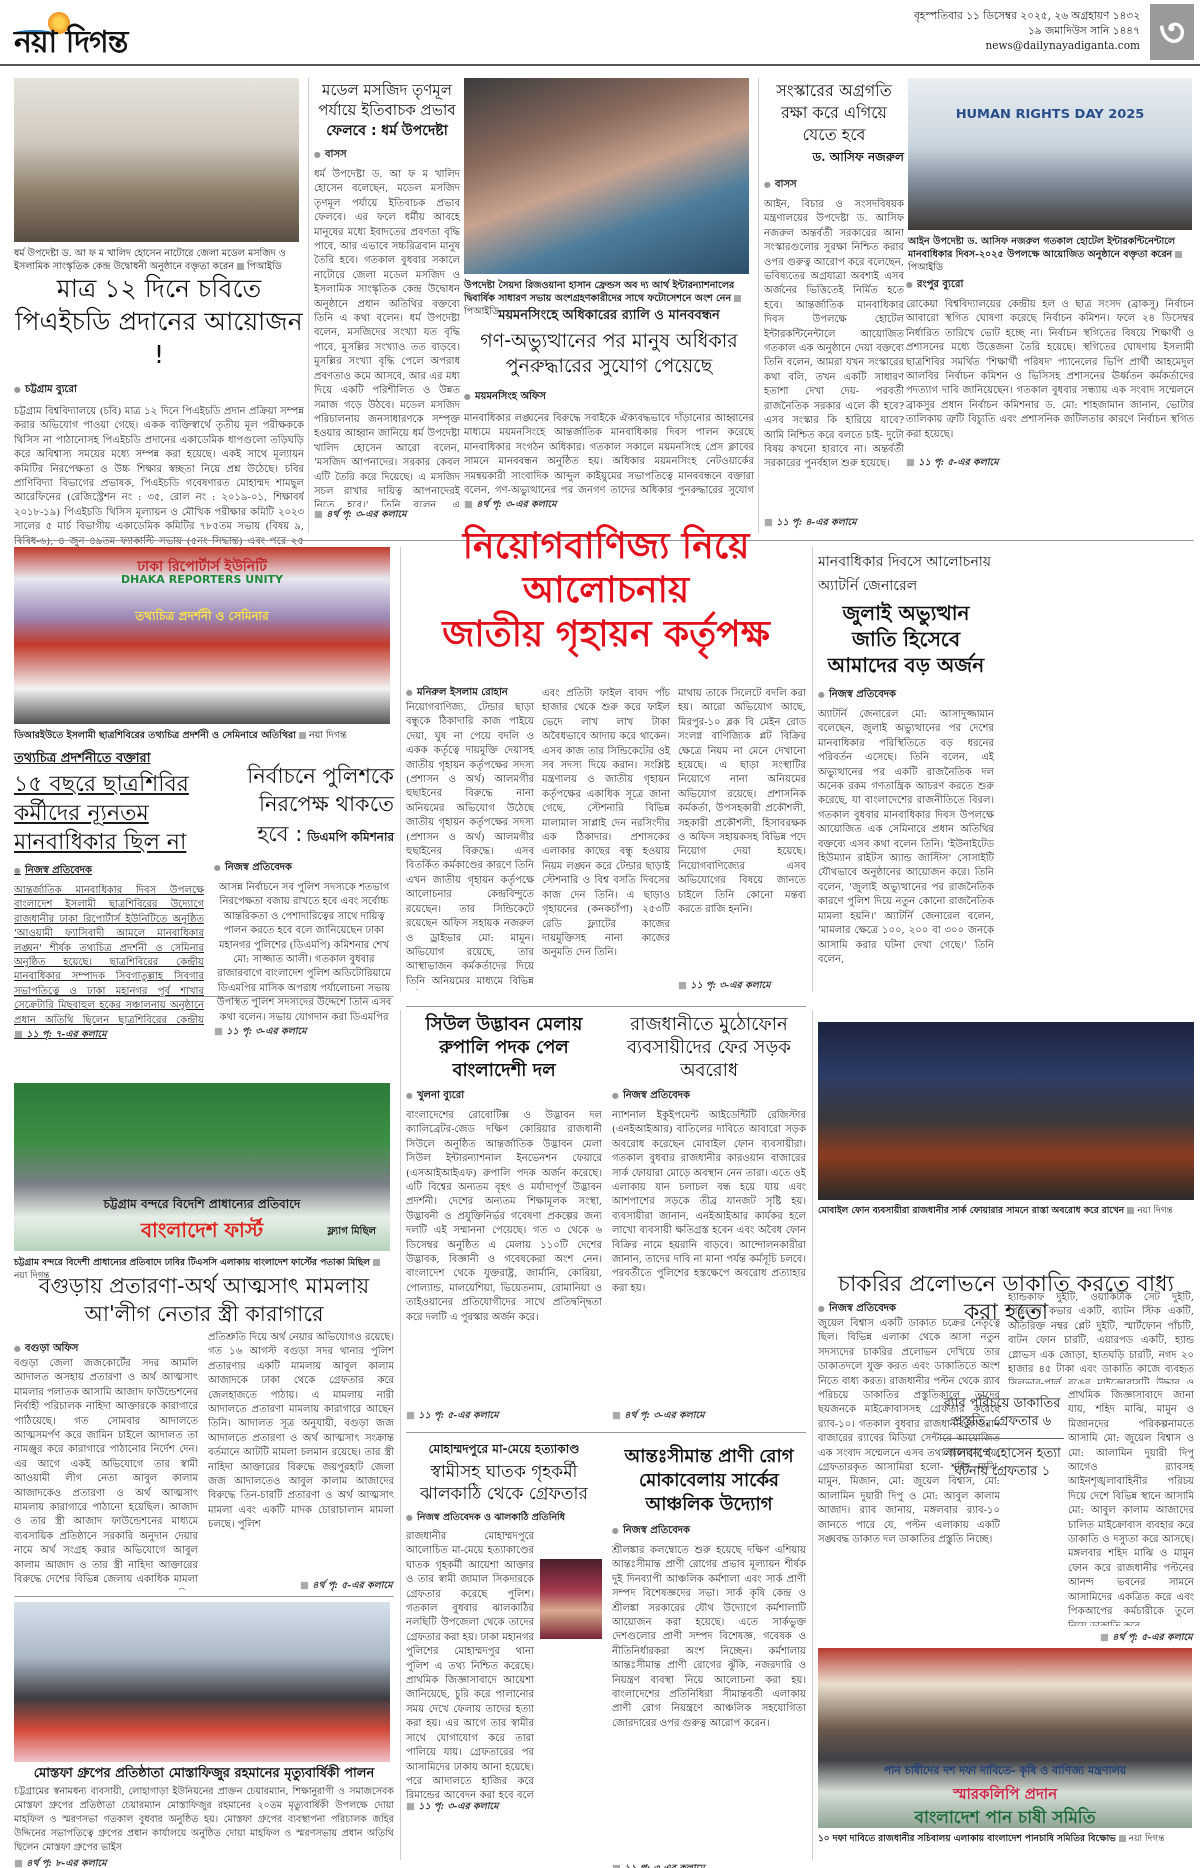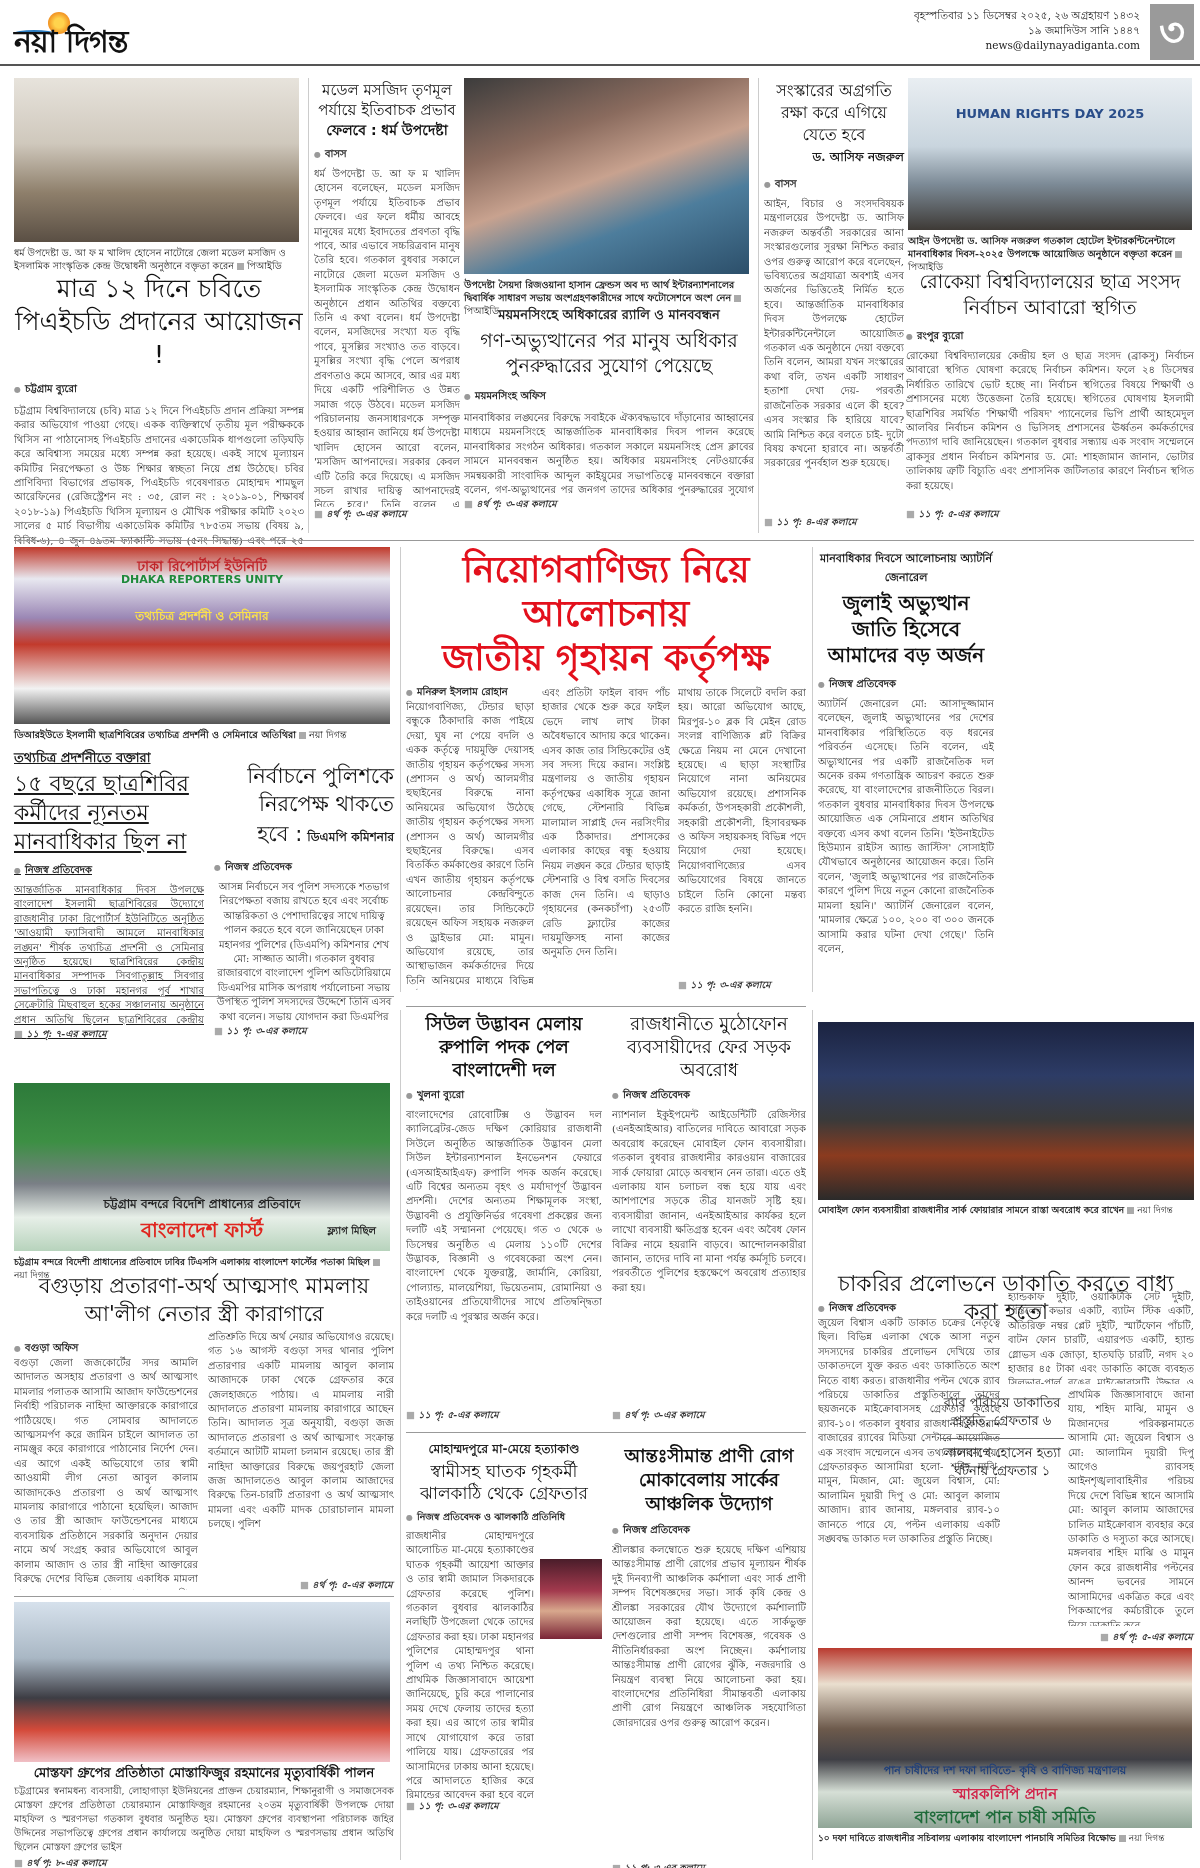--- a/index.html
+++ b/index.html
@@ -102,21 +102,20 @@
 </article>
 
 <div class="abs photo ph-hrday" style="left:908px;top:78px;width:284px;height:152px;">
   <div class="banner-text" style="top:28px;font-size:13px;color:#2a4e8a;">HUMAN RIGHTS DAY 2025</div>
 </div>
 <div class="abs caption" style="left:908px;top:234px;width:286px;font-weight:bold;">
   <span>আইন উপদেষ্টা ড. আসিফ নজরুল গতকাল হোটেল ইন্টারকন্টিনেন্টালে মানবাধিকার দিবস-২০২৫ উপলক্ষে আয়োজিত অনুষ্ঠানে বক্তৃতা করেন</span><span class="credit-box"></span><span style="font-weight:normal">পিআইডি</span>
 </div>
 
 <article class="abs" style="left:906px;top:268px;width:288px;">
-  <h2 class="hl" style="font-size:19px;line-height:26px;">রোকেয়া বিশ্ববিদ্যালয়ের ছাত্র সংসদ নির্বাচন আবারো স্থগিত</h2>
   <div class="byline" style="margin-top:8px;">রংপুর ব্যুরো</div>
   <p class="body" style="margin-top:4px;height:158px;">রোকেয়া বিশ্ববিদ্যালয়ের কেন্দ্রীয় হল ও ছাত্র সংসদ (ব্রাকসু) নির্বাচন আবারো স্থগিত ঘোষণা করেছে নির্বাচন কমিশন। ফলে ২৪ ডিসেম্বর নির্ধারিত তারিখে ভোট হচ্ছে না। নির্বাচন স্থগিতের বিষয়ে শিক্ষার্থী ও প্রশাসনের মধ্যে উত্তেজনা তৈরি হয়েছে। স্থগিতের ঘোষণায় ইসলামী ছাত্রশিবির সমর্থিত 'শিক্ষার্থী পরিষদ' প্যানেলের ভিপি প্রার্থী আহমেদুল আলবির নির্বাচন কমিশন ও ভিসিসহ প্রশাসনের ঊর্ধ্বতন কর্মকর্তাদের পদত্যাগ দাবি জানিয়েছেন। গতকাল বুধবার সন্ধ্যায় এক সংবাদ সম্মেলনে ব্রাকসুর প্রধান নির্বাচন কমিশনার ড. মো: শাহজামান জানান, ভোটার তালিকায় ত্রুটি বিচ্যুতি এবং প্রশাসনিক জটিলতার কারণে নির্বাচন স্থগিত করা হয়েছে।</p>
   <div class="jump">১১ পৃ: ৫-এর কলামে</div>
 </article>
 
 <div class="abs rule-h" style="left:14px;top:540px;width:1180px;"></div>
 
 <div class="abs photo ph-dru" style="left:14px;top:547px;width:376px;height:177px;">
   <div class="banner-text" style="top:8px;font-size:14px;color:#c0262b;">ঢাকা রিপোর্টার্স ইউনিটি</div>
   <div class="banner-text" style="top:26px;font-size:11px;color:#1f8a3b;">DHAKA REPORTERS UNITY</div>
@@ -140,36 +139,36 @@
     <span style="font-size:21px;font-family:'DejaVu Sans',sans-serif;">হবে :</span>
     <span style="font-size:12px;font-weight:bold;">ডিএমপি কমিশনার</span>
   </div>
   <div class="byline" style="margin-top:6px;">নিজস্ব প্রতিবেদক</div>
   <p class="body" style="margin-top:4px;height:144px;text-align:center;">আসন্ন নির্বাচনে সব পুলিশ সদস্যকে শতভাগ নিরপেক্ষতা বজায় রাখতে হবে এবং সর্বোচ্চ আন্তরিকতা ও পেশাদারিত্বের সাথে দায়িত্ব পালন করতে হবে বলে জানিয়েছেন ঢাকা মহানগর পুলিশের (ডিএমপি) কমিশনার শেখ মো: সাজ্জাত আলী। গতকাল বুধবার রাজারবাগে বাংলাদেশ পুলিশ অডিটোরিয়ামে ডিএমপির মাসিক অপরাধ পর্যালোচনা সভায় উপস্থিত পুলিশ সদস্যদের উদ্দেশে তিনি এসব কথা বলেন। সভায় যোগদান করা ডিএমপির বিভিন্ন থানার ভারপ্রাপ্ত কর্মকর্তাদের (ওসি) উদ্দেশে তিনি বলেন, আপনাদের দায়িত্ব প্রত্যেক এলাকার অপরাধ চিত্র পর্যবেক্ষণ করা এবং অপরাধ নিয়ন্ত্রণে আইনের আওতায় আনা।</p>
   <div class="jump">১১ পৃ: ৩-এর কলামে</div>
 </article>
 
 <div class="abs rule-v" style="left:400px;top:547px;height:445px;"></div>
 
-<article class="abs" style="left:406px;top:548px;width:400px;">
+<article class="abs" style="left:406px;top:524px;width:400px;">
   <h1 class="hl hl-bold" style="font-size:36px;line-height:44px;color:#e3101c;width:400px;">
     <div>নিয়োগবাণিজ্য নিয়ে আলোচনায়</div>
     <div>জাতীয় গৃহায়ন কর্তৃপক্ষ</div>
   </h1>
 </article>
 <div class="abs byline" style="left:406px;top:684px;">মনিরুল ইসলাম রোহান</div>
 <p class="abs body" style="left:406px;top:700px;width:128px;height:290px;">নিয়োগবাণিজ্য, টেন্ডার ছাড়া বন্ধুকে ঠিকাদারি কাজ পাইয়ে দেয়া, ঘুষ না পেয়ে বদলি ও একক কর্তৃত্বে দায়মুক্তি দেয়াসহ জাতীয় গৃহায়ন কর্তৃপক্ষের সদস্য (প্রশাসন ও অর্থ) আলমগীর হুছাইনের বিরুদ্ধে নানা অনিয়মের অভিযোগ উঠেছে জাতীয় গৃহায়ন কর্তৃপক্ষের সদস্য (প্রশাসন ও অর্থ) আলমগীর হুছাইনের বিরুদ্ধে। এসব বিতর্কিত কর্মকাণ্ডের কারণে তিনি এখন জাতীয় গৃহায়ন কর্তৃপক্ষে আলোচনার কেন্দ্রবিন্দুতে রয়েছেন। তার সিন্ডিকেটে রয়েছেন অফিস সহায়ক নজরুল ও ড্রাইভার মো: মামুন। অভিযোগ রয়েছে, তার আস্থাভাজন কর্মকর্তাদের দিয়ে তিনি অনিয়মের মাধ্যমে বিভিন্ন ফাইল অনুমোদন করান।</p>
 <p class="abs body" style="left:542px;top:686px;width:128px;height:304px;">এবং প্রতিটা ফাইল বাবদ পাঁচ হাজার থেকে শুরু করে ফাইল ভেদে লাখ লাখ টাকা অবৈধভাবে আদায় করে থাকেন। এসব কাজ তার সিন্ডিকেটের ওই সব সদস্য দিয়ে করান। সংশ্লিষ্ট মন্ত্রণালয় ও জাতীয় গৃহায়ন কর্তৃপক্ষের একাধিক সূত্রে জানা গেছে, স্টেশনারি বিভিন্ন মালামাল সাপ্লাই দেন নরসিংদীর এক ঠিকাদার। প্রশাসকের এলাকার কাছের বন্ধু হওয়ায় নিয়ম লঙ্ঘন করে টেন্ডার ছাড়াই স্টেশনারি ও বিশ্ব বসতি দিবসের কাজ দেন তিনি। এ ছাড়াও গৃহায়নের (কনকচাঁপা) ২৫৩টি রেডি ফ্ল্যাটের কাজের দায়মুক্তিসহ নানা কাজের অনুমতি দেন তিনি।</p>
 <p class="abs body" style="left:678px;top:686px;width:128px;height:290px;">মাথায় তাকে সিলেটে বদলি করা হয়। আরো অভিযোগ আছে, মিরপুর-১০ ব্লক বি মেইন রোড সংলগ্ন বাণিজ্যিক প্লট বিক্রির ক্ষেত্রে নিয়ম না মেনে দেখানো হয়েছে। এ ছাড়া সংস্থাটির নিয়োগে নানা অনিয়মের অভিযোগ রয়েছে। প্রশাসনিক কর্মকর্তা, উপসহকারী প্রকৌশলী, সহকারী প্রকৌশলী, হিসাবরক্ষক ও অফিস সহায়কসহ বিভিন্ন পদে নিয়োগ দেয়া হয়েছে। নিয়োগবাণিজ্যের এসব অভিযোগের বিষয়ে জানতে চাইলে তিনি কোনো মন্তব্য করতে রাজি হননি।</p>
 <div class="abs jump" style="left:678px;top:978px;">১১ পৃ: ৩-এর কলামে</div>
 
 <div class="abs rule-v" style="left:812px;top:547px;height:445px;"></div>
 
 <article class="abs" style="left:818px;top:550px;width:176px;">
-  <div style="font-size:11px;font-weight:bold;text-align:center;">মানবাধিকার দিবসে আলোচনায় অ্যাটর্নি জেনারেল</div>
+  <div style="font-size:14px;font-weight:normal;text-align:left;">মানবাধিকার দিবসে আলোচনায় অ্যাটর্নি জেনারেল</div>
   <h2 class="hl hl-bold" style="font-size:20px;line-height:26px;margin-top:2px;">জুলাই অভ্যুত্থান জাতি হিসেবে আমাদের বড় অর্জন</h2>
   <div class="byline" style="margin-top:8px;">নিজস্ব প্রতিবেদক</div>
   <p class="body" style="margin-top:4px;height:330px;">অ্যাটর্নি জেনারেল মো: আসাদুজ্জামান বলেছেন, জুলাই অভ্যুত্থানের পর দেশের মানবাধিকার পরিস্থিতিতে বড় ধরনের পরিবর্তন এসেছে। তিনি বলেন, এই অভ্যুত্থানের পর একটি রাজনৈতিক দল অনেক রকম গণতান্ত্রিক আচরণ করতে শুরু করেছে, যা বাংলাদেশের রাজনীতিতে বিরল। গতকাল বুধবার মানবাধিকার দিবস উপলক্ষে আয়োজিত এক সেমিনারে প্রধান অতিথির বক্তব্যে এসব কথা বলেন তিনি। 'ইউনাইটেড হিউম্যান রাইটস অ্যান্ড জাস্টিস' সোসাইটি যৌথভাবে অনুষ্ঠানের আয়োজন করে। তিনি বলেন, 'জুলাই অভ্যুত্থানের পর রাজনৈতিক কারণে পুলিশ দিয়ে নতুন কোনো রাজনৈতিক মামলা হয়নি।' অ্যাটর্নি জেনারেল বলেন, 'মামলার ক্ষেত্রে ১০০, ২০০ বা ৩০০ জনকে আসামি করার ঘটনা দেখা গেছে।' তিনি বলেন,</p>
   <div class="jump">১১ পৃ: ৭-এর কলামে</div>
 </article>
 <div class="abs" style="left:1000px;top:550px;width:194px;height:440px;"></div>
 
 <div class="abs rule-h" style="left:14px;top:996px;width:380px;"></div>
 <div class="abs rule-h" style="left:406px;top:1006px;width:400px;"></div>
 

